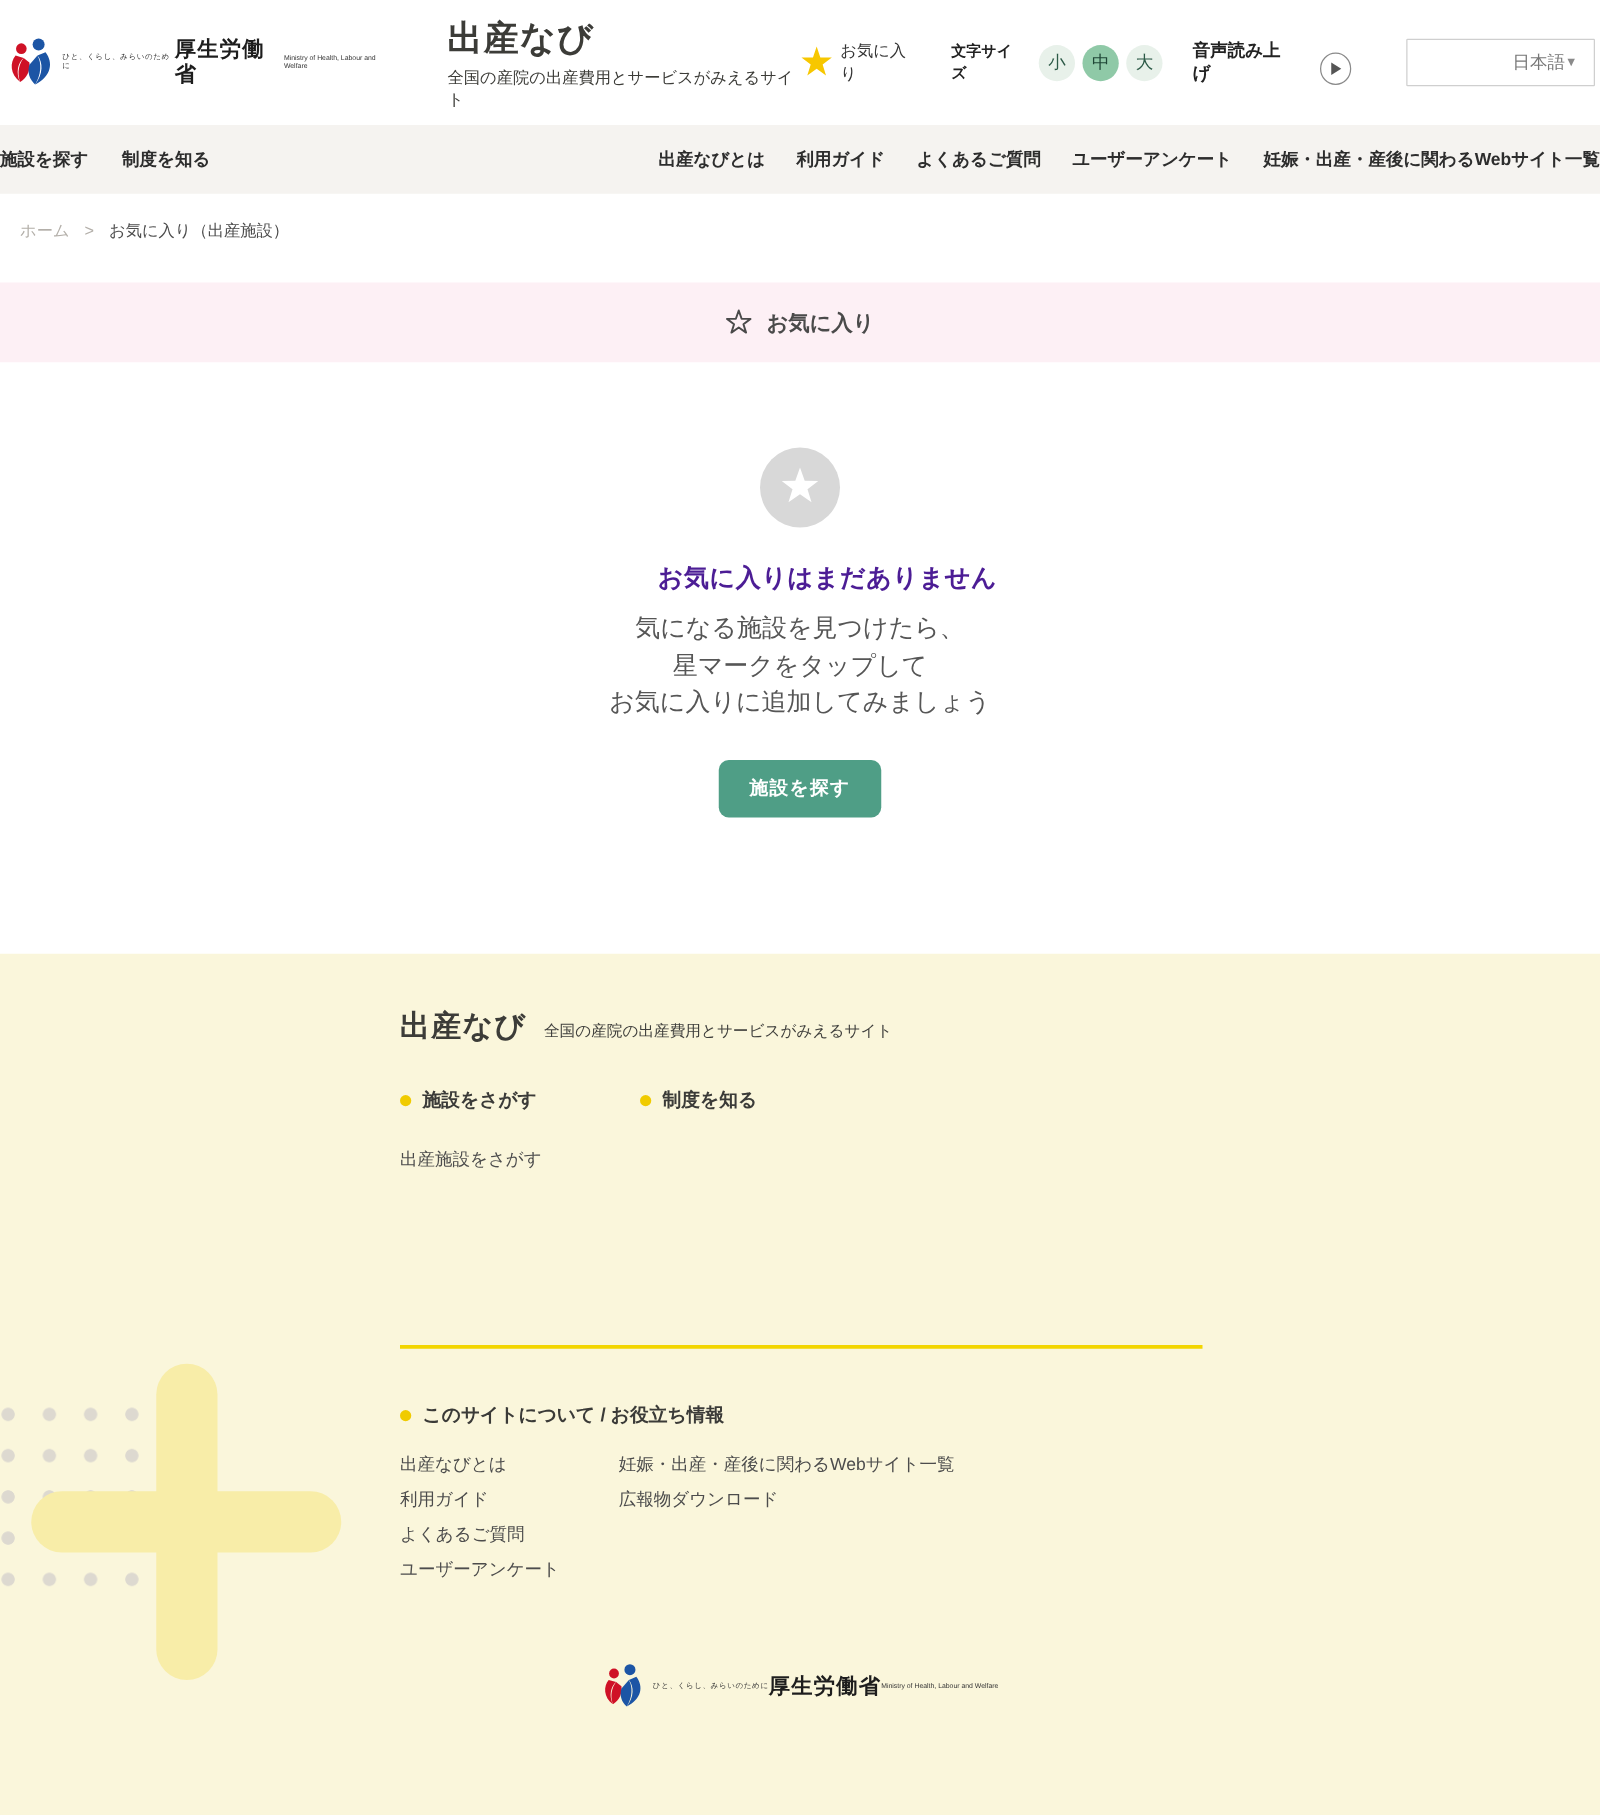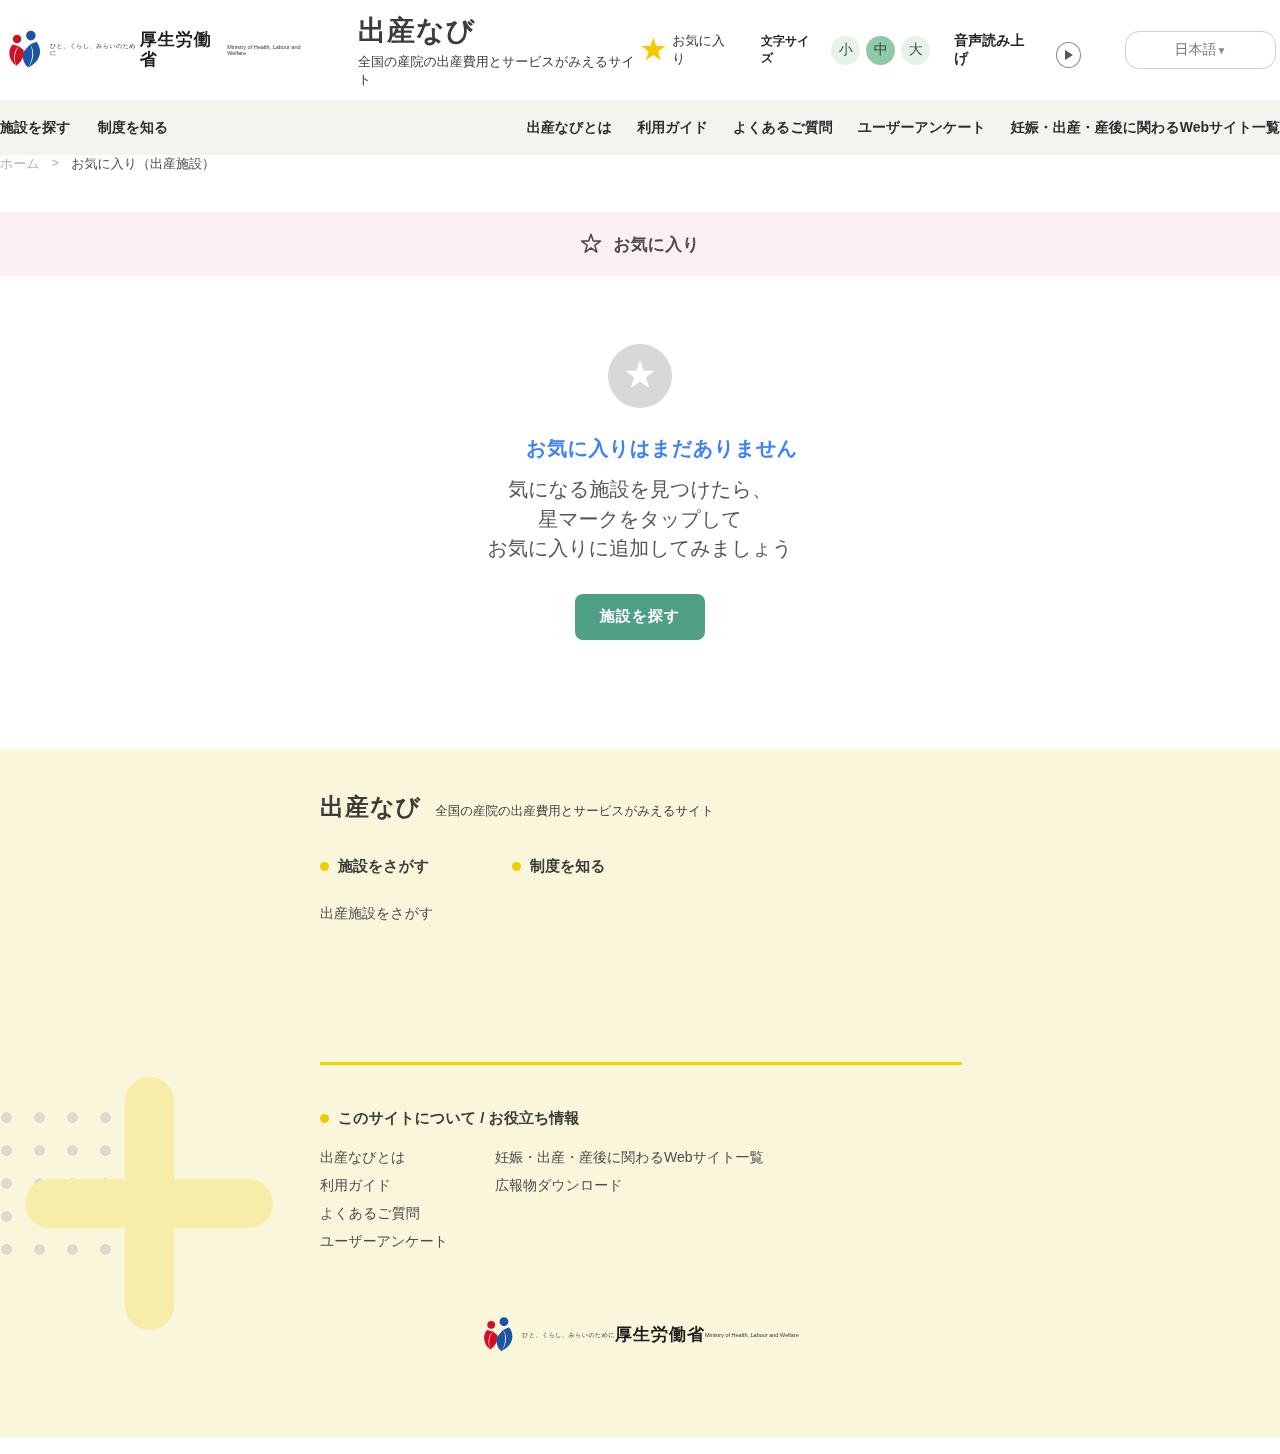--- a/index.html
+++ b/index.html
@@ -21,46 +21,46 @@
   .fav-link svg { width:28px; height:28px; }
   .fav-label { font-size:13px; color:#333; }
   .fsize-label { font-size:12px; font-weight:700; color:#222; margin-left:26px; }
   .fsize-btns { display:flex; gap:6px; margin-left:12px; }
   .fsize-btn { width:29px; height:29px; border-radius:50%; background:#e8f1ea; color:#2c5a47; font-size:14px; display:flex; align-items:center; justify-content:center; cursor:pointer; }
   .fsize-btn.active { background:#8fc9a7; color:#1f4636; }
   .tts { display:flex; align-items:flex-end; gap:22px; margin-left:24px; cursor:pointer; }
   .tts-label { font-size:14px; font-weight:600; color:#222; }
   .play-circle { width:26px; height:26px; border-radius:50%; border:1.5px solid #8a8a8a; display:flex; align-items:center; justify-content:center; }
   .play-tri { width:0; height:0; border-left:8px solid #555; border-top:5px solid transparent; border-bottom:5px solid transparent; margin-left:2px; }
-  .lang-select { width:157px; height:38px; border:1px solid #cfcfcf; border-radius:14px; background:#fff; display:flex; align-items:center; justify-content:center; padding:0 13px; margin-left:44px; cursor:pointer; }
+  .lang-select { width:157px; height:38px; border:1px solid #cfcfcf; border-radius:1px; background:#fff; display:flex; align-items:center; justify-content:flex-end; padding:0 13px; margin-left:44px; cursor:pointer; }
   .lang-value { font-size:14px; color:#777; }
   .lang-caret { font-size:10px; color:#8a8a8a; }
 
   
   .nav { height:55px; background:#f5f3f0; display:flex; align-items:center; font-size:14px; }
   .nav a { text-decoration:none; color:#2d2d2d; cursor:pointer; }
   .nav-left { display:flex; gap:27px; font-weight:700; }
   .nav-right { margin-left:auto; display:flex; gap:25px; font-weight:600; }
 
   
-  .crumb-wrap { height:57px; display:flex; align-items:flex-start; padding-bottom:12px; font-size:13px; }
+  .crumb-wrap { height:71px; display:flex; align-items:center; padding-bottom:12px; font-size:13px;padding-left:16px; }
   .crumb-home { color:#b3afa9; cursor:pointer; }
   .crumb-sep { color:#b3afa9; margin:0 12px; }
   .crumb-cur { color:#4c4c4c; }
 
   
   .banner { height:64px; background:#fdf0f5; display:flex; align-items:center; justify-content:center; gap:11px; }
   .banner svg { width:22px; height:22px; }
   .banner-title { font-size:17px; font-weight:700; color:#4a4a4a; }
 
   
   .main { height:473px; background:#fff; display:flex; flex-direction:column; align-items:center; }
   .star-circle { margin-top:68px; width:64px; height:64px; border-radius:50%; background:#d8d8d8; display:flex; align-items:center; justify-content:center; }
   .star-circle svg { width:36px; height:36px; margin-top:-2px; }
-  .empty-title { margin-top:27px; font-size:20px; font-weight:700; color:#3b82f6; letter-spacing:.5px;margin-left:44px; }
+  .empty-title { margin-top:27px; font-size:20px; font-weight:700; color:#4c1d95; letter-spacing:.5px;margin-left:44px; }
   .empty-body { margin-top:13px; text-align:center; font-size:20px; color:#565656; line-height:1.48; }
   .search-btn { margin-top:30px; width:130px; height:46px; border:none; border-radius:8px; background:#4f9e86; color:#fff; font-size:15px; font-weight:700; font-family:inherit; cursor:pointer; letter-spacing:1px; }
 
   
   .footer { position:relative; height:689px; background:#faf6db; overflow:hidden; }
   .deco-dots { position:absolute; left:-10px; top:352px; width:133px; height:170px;
     background-image:radial-gradient(#ddd9d0 5px, transparent 5.6px); background-size:33px 33px; }
   .deco-plus-h { position:absolute; left:25px; top:430px; width:248px; height:49px; border-radius:25px; background:#f8eda8; }
   .deco-plus-v { position:absolute; left:125px; top:328px; width:49px; height:253px; border-radius:25px; background:#f8eda8; }
   .f-content { position:absolute; left:320px; top:0; width:642px; }

